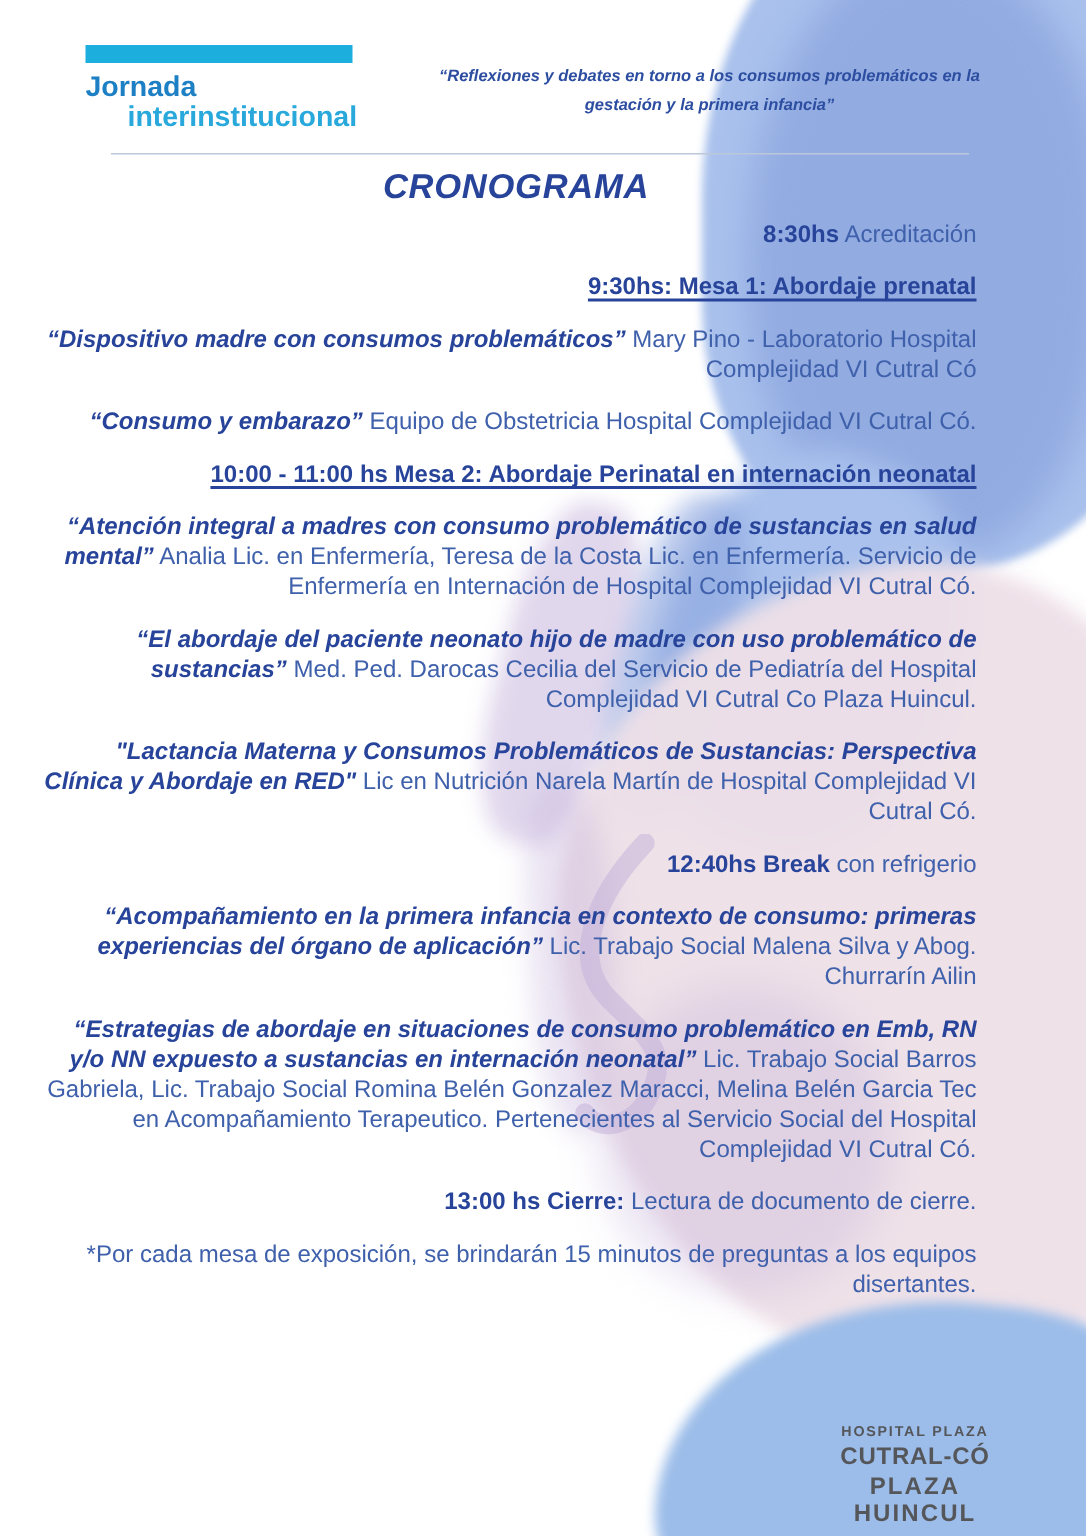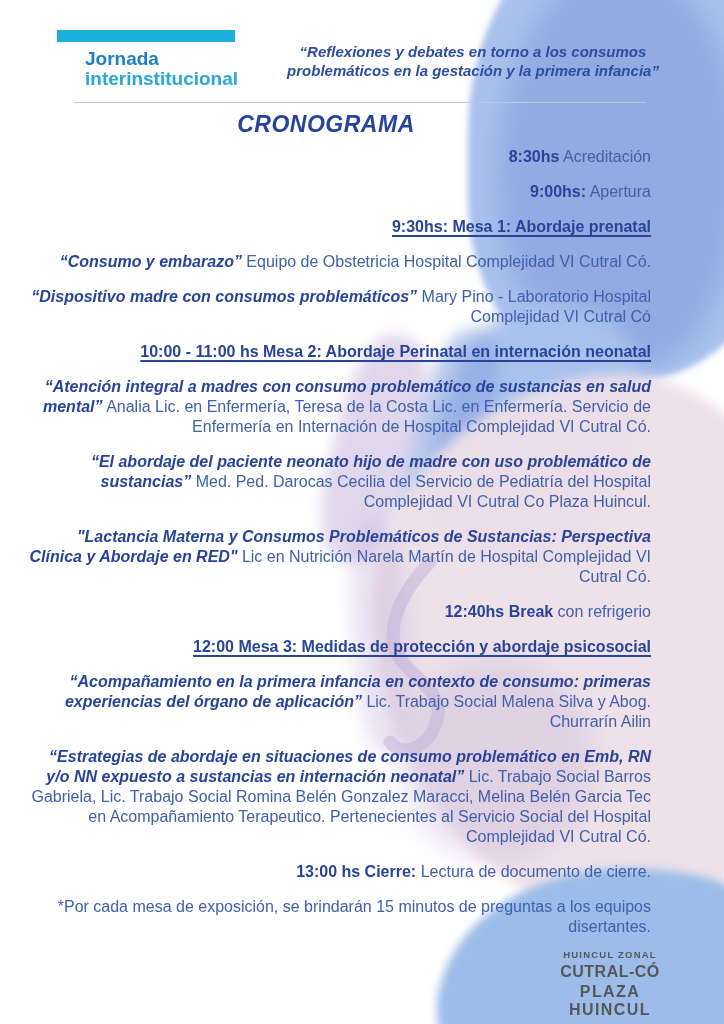--- a/index.html
+++ b/index.html
@@ -25,26 +25,26 @@
     opacity:.55;filter:blur(7px);transform:rotate(14deg);border-radius:40%;}
   .lavender-soft{left:398px;top:658px;width:195px;height:205px;background:var(--wash_lavender);
     opacity:.32;filter:blur(13px);}
   .blue-bottom{left:438px;top:868px;width:390px;height:270px;background:var(--wash_blue_bottom);
     filter:blur(4px);border-radius:55% 45% 50% 50%/60% 55% 40% 45%;transform:rotate(6deg);}
   .squiggle{position:absolute;left:368px;top:556px;opacity:.5;}
   
   .brand{position:absolute;left:57px;top:30px;}
   .brand-bar{width:178px;height:12px;background:var(--accent_bar);margin-bottom:7px;}
   .brand-l1,.brand-l2{font-size:19px;font-weight:bold;line-height:20px;}
-  .brand-l1{color:var(--brand_blue);margin-left:28px;}
+  .brand-l1{color:var(--brand_blue);}
   .brand-l2{color:var(--brand_cyan);margin-left:28px;}
   .quote{position:absolute;left:275px;top:42px;width:396px;text-align:center;
-    font-size:15px;font-weight:bold;font-style:italic;color:var(--quote_blue);line-height:19px;}
+    font-size:11px;font-weight:bold;font-style:italic;color:var(--quote_blue);line-height:19px;}
   .divider{position:absolute;left:74px;top:102px;width:572px;height:1px;background:var(--divider);}
-  .title{position:absolute;left:0;top:111px;width:652px;margin:0;text-align:center;
+  .title{position:absolute;left:18px;top:111px;width:652px;margin:0;text-align:center;
     font-size:23px;font-weight:bold;font-style:italic;color:var(--navy);letter-spacing:.5px;}
   
   .schedule{position:absolute;left:27px;top:147px;width:624px;text-align:right;}
   .item{margin:0 0 15px;font-size:16px;line-height:20px;color:var(--body_blue);}
   .item .lead{font-weight:bold;color:var(--navy);}
   .item.talk .lead{font-style:italic;}
   .item.heading .lead{text-decoration:underline;text-decoration-thickness:2px;text-underline-offset:3px;}
   .item.note .lead{font-weight:normal;color:var(--body_blue);font-style:normal;}
   
   .logo{position:absolute;left:540px;top:949px;width:140px;text-align:center;color:var(--logo_gray);}
@@ -77,35 +77,33 @@
     <div class="brand-l1">Jornada</div>
     <div class="brand-l2">interinstitucional</div>
   </div>
   <div class="quote">“Reflexiones y debates en torno a los consumos problemáticos en la gestación y la primera infancia”</div>
   <div class="divider"></div>
 
   <h1 class="title">CRONOGRAMA</h1>
 
   <main class="schedule">
       <p class="item time"><span class="lead">8:30hs</span><span class="rest"> Acreditación</span></p>
-      <p class="item time"><span class="lead">9:00hs:</span><span class="rest"> Apertura</span></p>
       <p class="item heading"><span class="lead">9:30hs: Mesa 1: Abordaje prenatal</span></p>
+      <p class="item talk"><span class="lead">“Dispositivo madre con consumos problemáticos”</span><span class="rest"> Mary Pino - Laboratorio Hospital Complejidad VI Cutral Có</span></p>
       <p class="item talk"><span class="lead">“Consumo y embarazo”</span><span class="rest"> Equipo de Obstetricia Hospital Complejidad VI Cutral Có.</span></p>
-      <p class="item talk"><span class="lead">“Dispositivo madre con consumos problemáticos”</span><span class="rest"> Mary Pino - Laboratorio Hospital Complejidad VI Cutral Có</span></p>
       <p class="item heading"><span class="lead">10:00 - 11:00 hs Mesa 2: Abordaje Perinatal en internación neonatal</span></p>
       <p class="item talk"><span class="lead">“Atención integral a madres con consumo problemático de sustancias en salud mental”</span><span class="rest"> Analia Lic. en Enfermería, Teresa de la Costa Lic. en Enfermería. Servicio de Enfermería en Internación de Hospital Complejidad VI Cutral Có.</span></p>
       <p class="item talk"><span class="lead">“El abordaje del paciente neonato hijo de madre con uso problemático de sustancias”</span><span class="rest"> Med. Ped. Darocas Cecilia del Servicio de Pediatría del Hospital Complejidad VI Cutral Co Plaza Huincul.</span></p>
       <p class="item talk"><span class="lead">"Lactancia Materna y Consumos Problemáticos de Sustancias: Perspectiva Clínica y Abordaje en RED"</span><span class="rest"> Lic en Nutrición Narela Martín de Hospital Complejidad VI Cutral Có.</span></p>
       <p class="item time"><span class="lead">12:40hs Break</span><span class="rest"> con refrigerio</span></p>
-      <p class="item heading"><span class="lead">12:00 Mesa 3: Medidas de protección y abordaje psicosocial</span></p>
       <p class="item talk"><span class="lead">“Acompañamiento en la primera infancia en contexto de consumo: primeras experiencias del órgano de aplicación”</span><span class="rest"> Lic. Trabajo Social Malena Silva y Abog. Churrarín Ailin</span></p>
       <p class="item talk"><span class="lead">“Estrategias de abordaje en situaciones de consumo problemático en Emb, RN y/o NN expuesto a sustancias en internación neonatal”</span><span class="rest"> Lic. Trabajo Social Barros Gabriela, Lic. Trabajo Social Romina Belén Gonzalez Maracci, Melina Belén Garcia Tec en Acompañamiento Terapeutico. Pertenecientes al Servicio Social del Hospital Complejidad VI Cutral Có.</span></p>
       <p class="item time"><span class="lead">13:00 hs Cierre:</span><span class="rest"> Lectura de documento de cierre.</span></p>
       <p class="item note"><span class="lead">*Por cada mesa de exposición, se brindarán 15 minutos de preguntas a los equipos disertantes.</span></p>
     </main>
 
   <div class="logo">
-    <div class="logo-top">HUINCUL ZONAL</div>
+    <div class="logo-top">HOSPITAL PLAZA</div>
     <div class="logo-name">CUTRAL-CÓ</div>
     <div class="logo-sub">PLAZA HUINCUL</div>
   </div>
 
 </div>
 
 </body></html>

